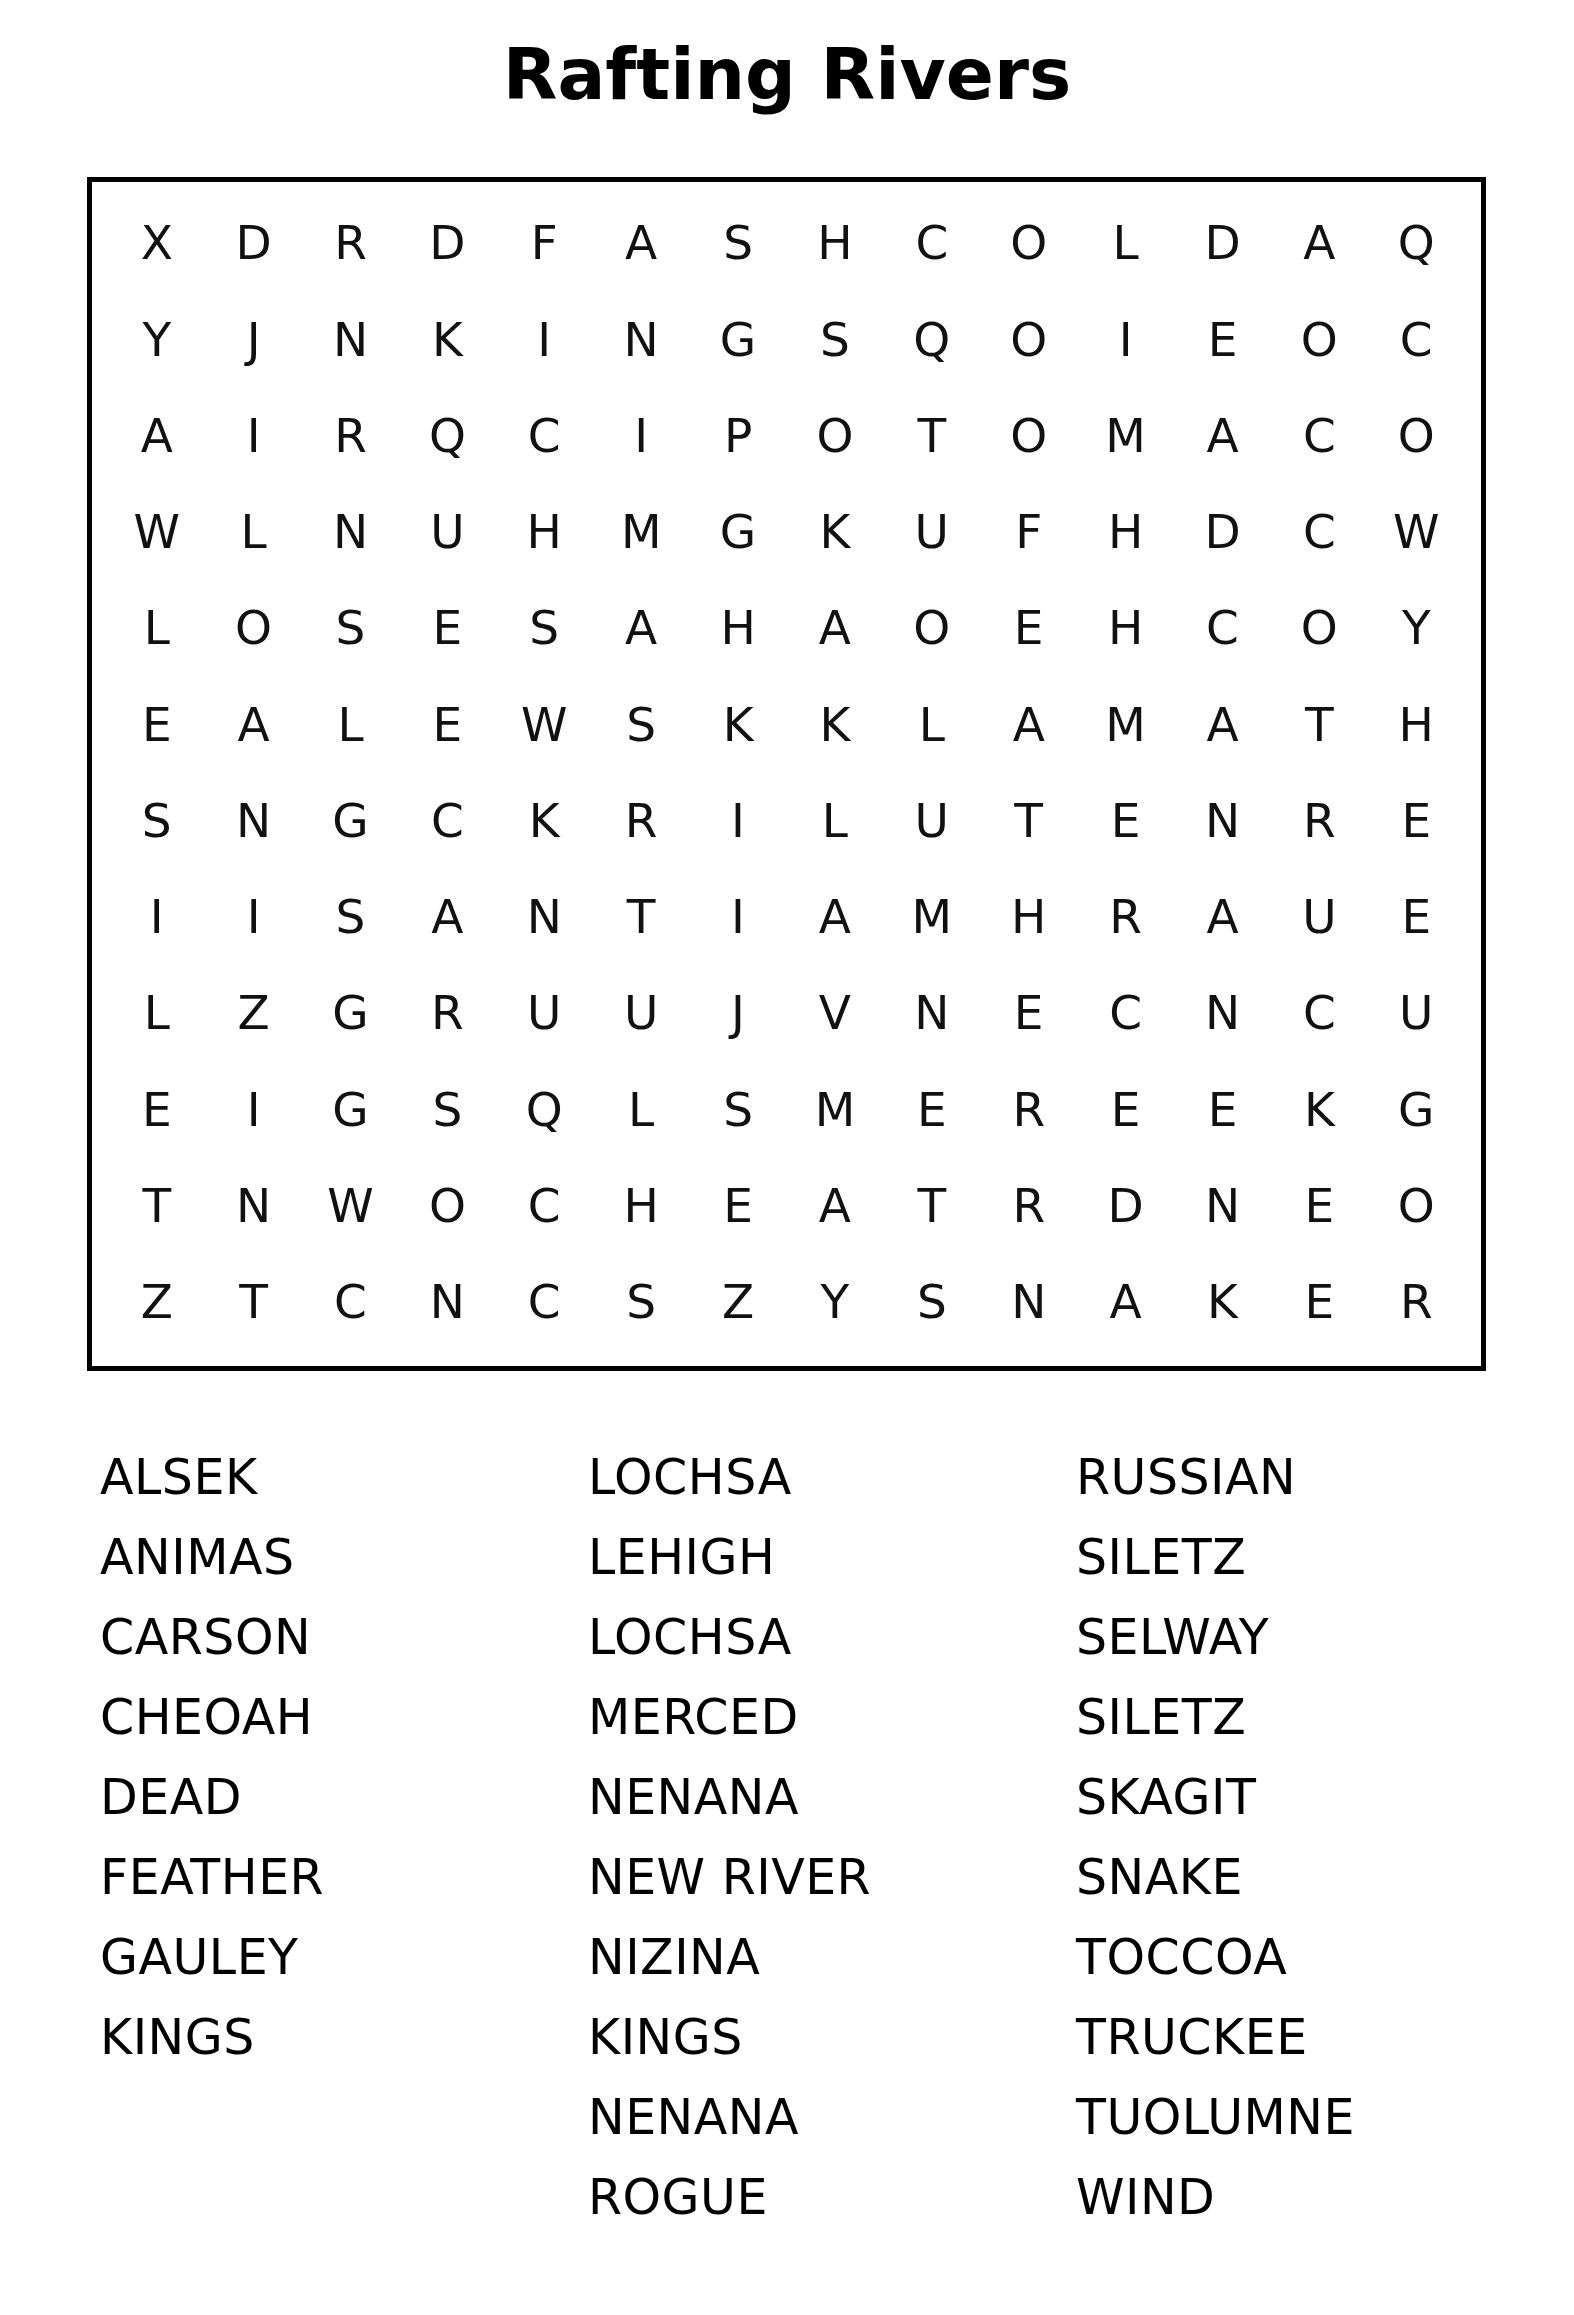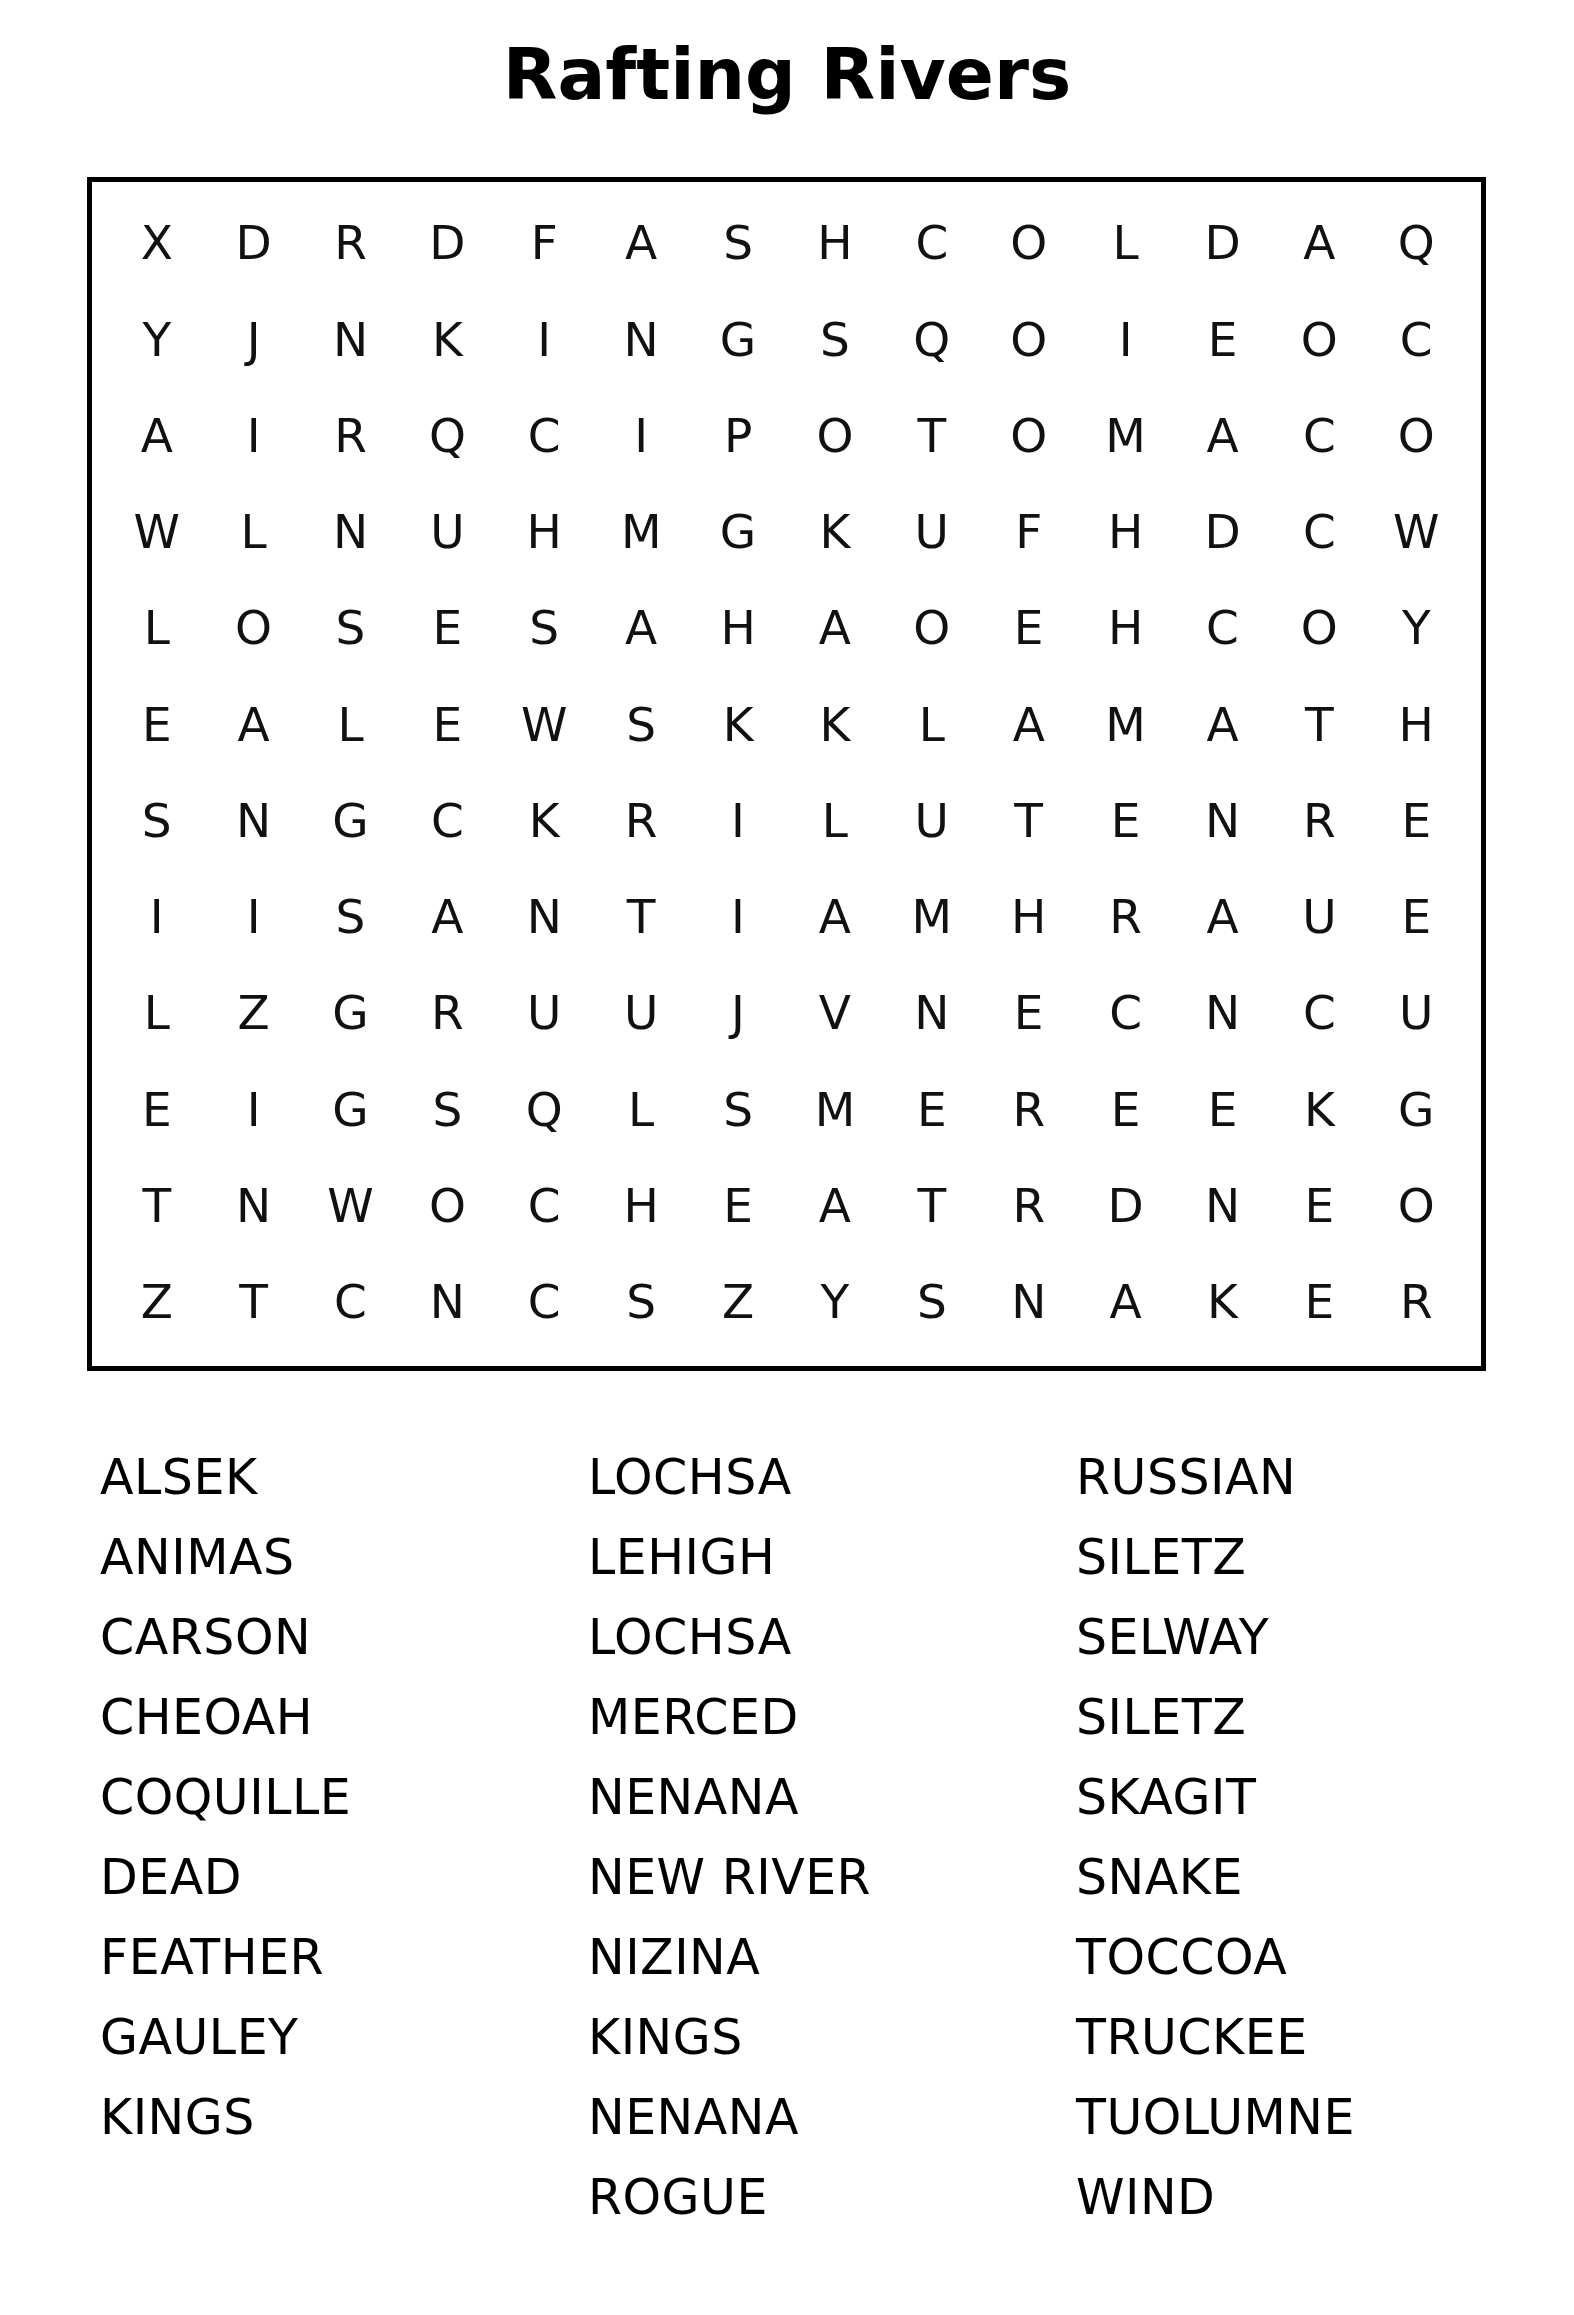--- a/index.html
+++ b/index.html
@@ -267,21 +267,20 @@
         <div class="cell">R</div>
       </div>
   </div>
 
   <div class="words">
     <div class="word-col col1" id="word-col-1">
         <div class="word">ALSEK</div>
         <div class="word">ANIMAS</div>
         <div class="word">CARSON</div>
         <div class="word">CHEOAH</div>
-        <div class="word">COQUILLE</div>
         <div class="word">DEAD</div>
         <div class="word">FEATHER</div>
         <div class="word">GAULEY</div>
         <div class="word">KINGS</div>
       </div>
     <div class="word-col col2" id="word-col-2">
         <div class="word">LOCHSA</div>
         <div class="word">LEHIGH</div>
         <div class="word">LOCHSA</div>
         <div class="word">MERCED</div>

